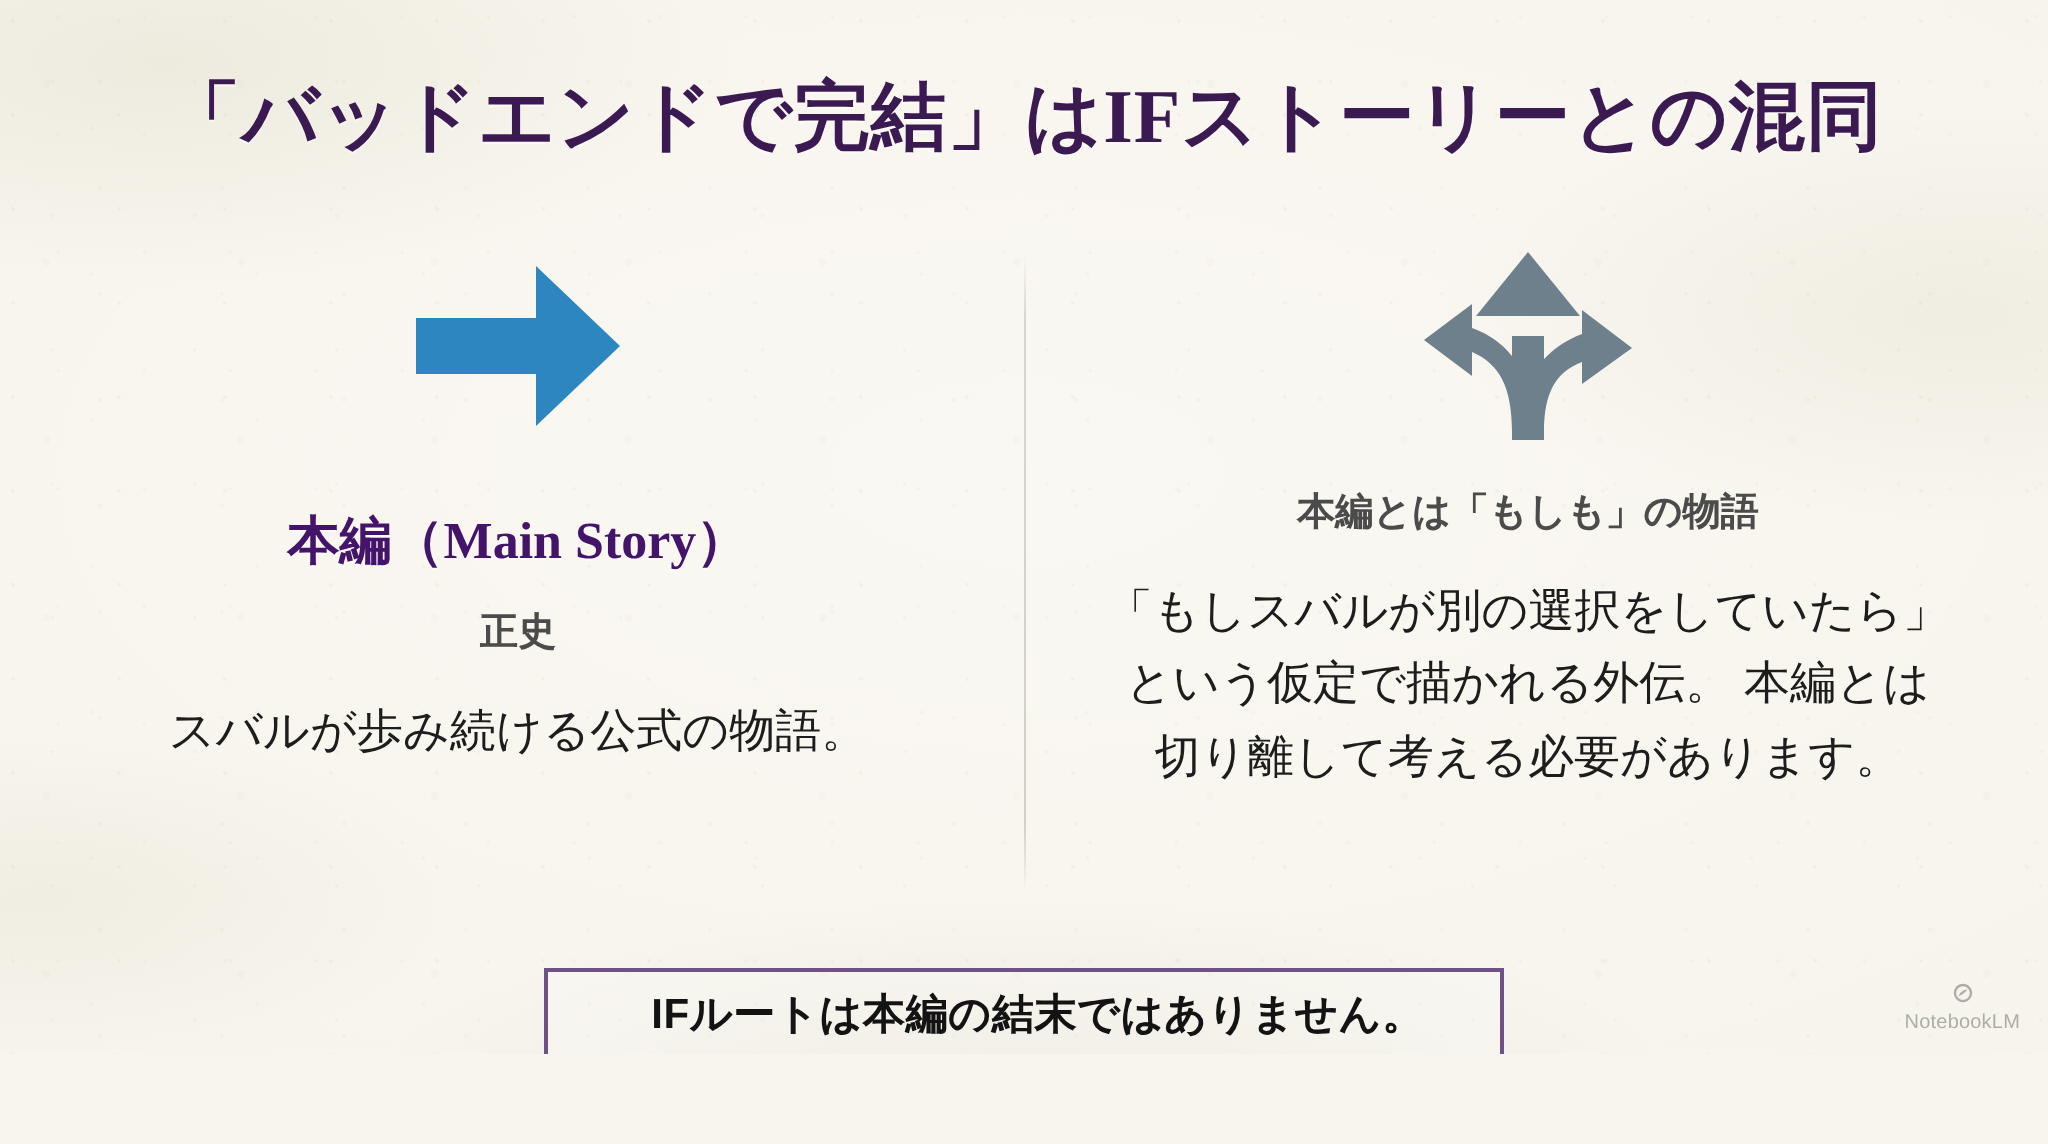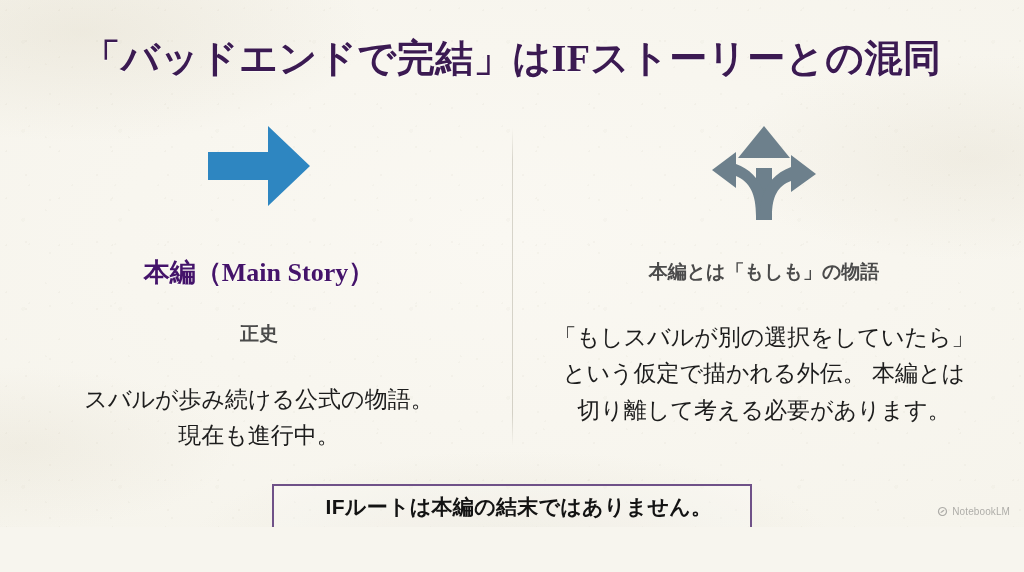--- a/index.html
+++ b/index.html
@@ -75,21 +75,20 @@
     width: 1024px;
     height: 330px;
     display: flex;
   }
   .col {
     flex: 1 1 50%;
     display: flex;
     flex-direction: column;
     align-items: center;
     box-sizing: border-box;
-    gap: 16px;
   }
   .col-left  { padding: 0 34px 0 40px; }
   .col-right { padding: 0 42px 0 34px; }
 
   .divider {
     position: absolute;
     left: 512px;
     top: 128px;
     width: 1px;
     height: 318px;
@@ -161,20 +160,21 @@
 
   
   .watermark {
     position: absolute;
     right: 14px;
     bottom: 10px;
     display: flex;
     align-items: center;
     gap: 4px;
     opacity: .42;
+    flex-direction: column;
   }
   .watermark-label {
     font-family: "Liberation Sans", sans-serif;
     font-size: 10px;
     color: #4a4a4a;
     letter-spacing: .1px;
   }
   .wm-icon { display: block; }
 </style>
 </head>
@@ -194,21 +194,20 @@
     <div class="col col-left">
       <div class="icon-wrap">
         <svg width="106" height="92" viewBox="0 0 106 92" aria-hidden="true" class="wm-icon">
           <path d="M2 32 L62 32 L62 6 L104 46 L62 86 L62 60 L2 60 Z" fill="#2e86c1"></path>
         </svg>
       </div>
       <div class="col-heading">本編（Main Story）</div>
       <div class="col-subheading">正史</div>
       <div class="col-body">
         <span class="ln">スバルが歩み続ける公式の物語。</span>
-        <span class="ln">現在も進行中。</span>
       </div>
     </div>
 
     <div class="col col-right">
       <div class="icon-wrap">
         <svg width="108" height="98" viewBox="0 0 108 98" aria-hidden="true" class="wm-icon">
           <g fill="#6d808c">
 
             <path d="M46 96 L46 44 L62 44 L62 96 Z"></path>
             <path d="M54 2 L80 34 L28 34 Z"></path>

